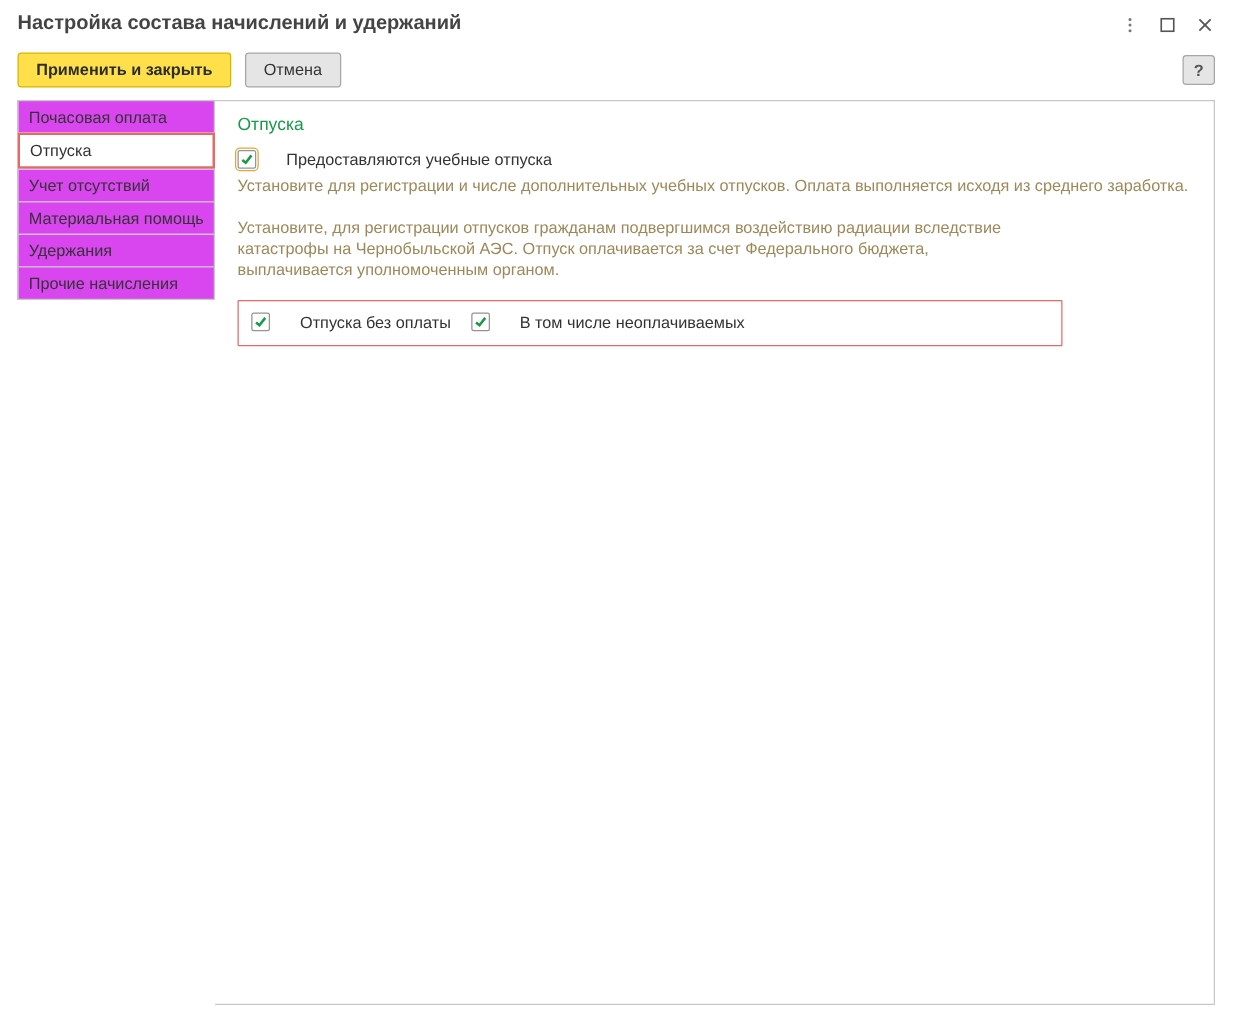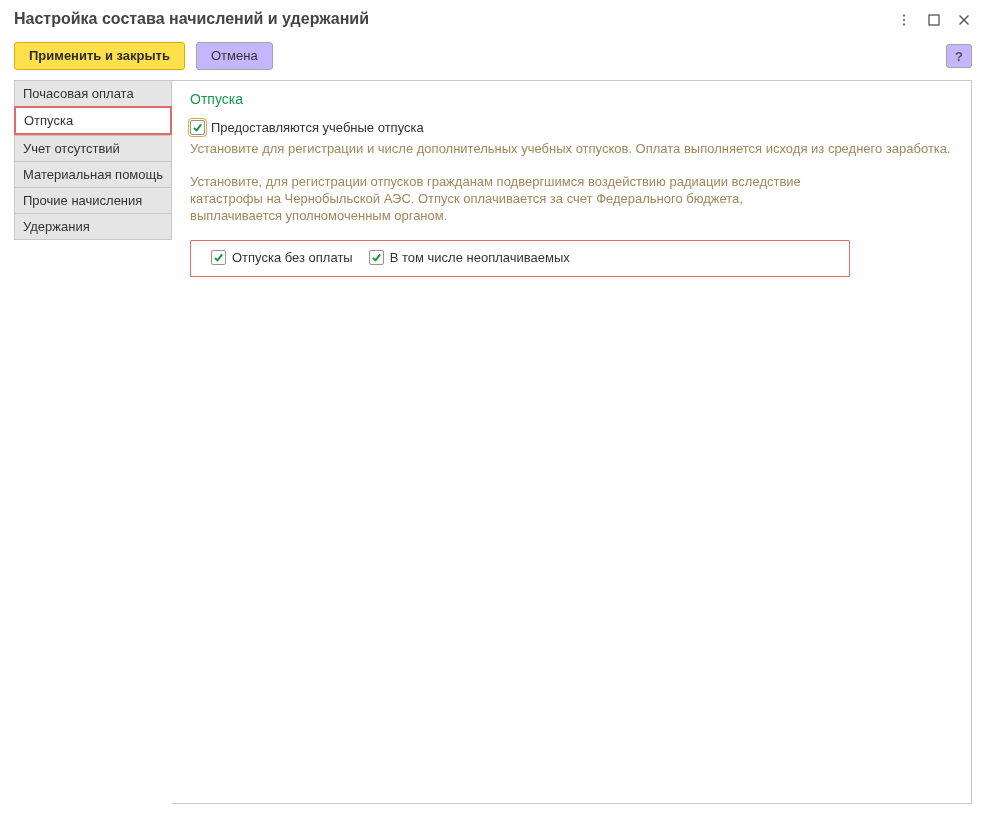--- a/index.html
+++ b/index.html
@@ -39,21 +39,21 @@
   .toolbar {
     display: flex;
     align-items: center;
     padding: 4px 14px 10px 14px;
     gap: 11px;
     justify-content: space-between;
   }
   .btn {
     border: 1px solid #a6a6a6;
     border-radius: 3px;
-    background: #c4b5fd;
+    background: #e5e5e5;
     padding: 5px 14px 6px;
     font-size: 13px;
     cursor: pointer;
     color: #333;
   }
   .btn-primary {
     background: #ffe04b;
     border: 1px solid #d7b400;
     font-weight: 700;
     color: #2c2c2c;
@@ -75,21 +75,21 @@
   }
   .sidebar {
     width: 158px;
     display: flex;
     flex-direction: column;
   }
   .sidebar-item {
     padding: 5px 8px;
     border: 1px solid #c8c8c8;
     border-bottom: none;
-    background: #e5e5e5;
+    background: #d946ef;
     color: #333;
     cursor: pointer;
     font-size: 13px;
   }
   .sidebar-item:last-child { border-bottom: 1px solid #c8c8c8; }
   .sidebar-item.active {
     background: #ffffff;
     border: 2px solid #e46a6a;
     border-right: 2px solid #e46a6a;
   }
@@ -101,21 +101,21 @@
     overflow: auto;
   }
   .section-heading {
     color: #189a4a;
     font-size: 14px;
     margin: 0 0 12px 0;
   }
   .option-row {
     display: flex;
     align-items: flex-start;
-    gap: 6px;
+    gap: 24px;
     margin-bottom: 4px;
   }
   .checkbox {
     width: 15px; height: 15px;
     border: 1px solid #949494;
     border-radius: 2px;
     background: #fff;
     display: inline-flex;
     align-items: center; justify-content: center;
     flex: none;
@@ -133,21 +133,21 @@
     line-height: 17px;
   }
   .option-desc {
     color: #9e885a;
     font-size: 13px;
     line-height: 17px;
     margin: 3px 0 16px 0;
   }
   .red-box {
     border: 1.5px solid #e46a6a;
-    padding: 8px 10px 10px 20px;
+    padding: 8px 10px 10px 10px;
     border-radius: 1px;
   }
   .inline-options {
     display: flex;
     gap: 16px;
     align-items: center;
   }
 </style>
 </head>
 <body>
@@ -191,24 +191,24 @@
       <div class="sidebar-item active">
         <span>Отпуска</span>
       </div>
       <div class="sidebar-item">
         <span>Учет отсутствий</span>
       </div>
       <div class="sidebar-item">
         <span>Материальная помощь</span>
       </div>
       <div class="sidebar-item">
+        <span>Удержания</span>
+      </div>
+      <div class="sidebar-item">
         <span>Прочие начисления</span>
-      </div>
-      <div class="sidebar-item">
-        <span>Удержания</span>
       </div>
     </div>
 
     <div class="content-pane">
 
       <div class="section-heading">Отпуска</div>
 
       <div class="option-row">
         <span class="checkbox hl-orange">
           <svg viewBox="0 0 12 12">

